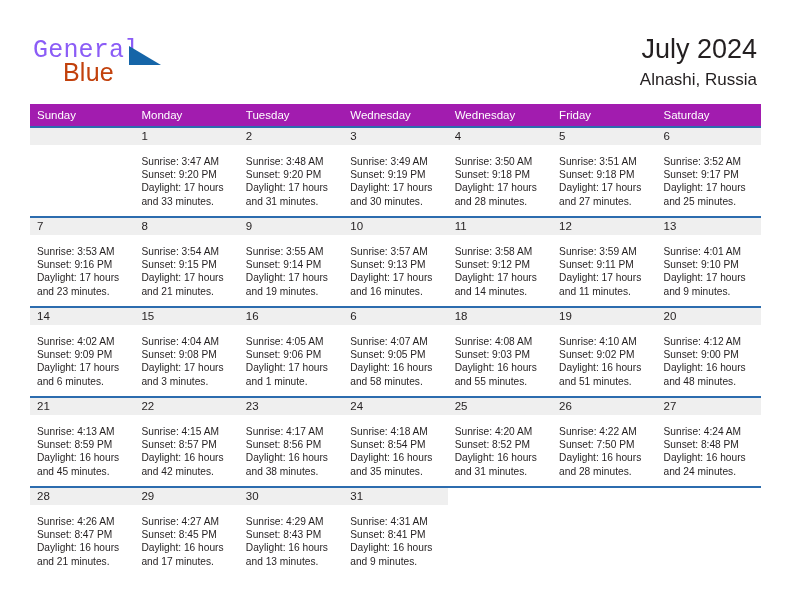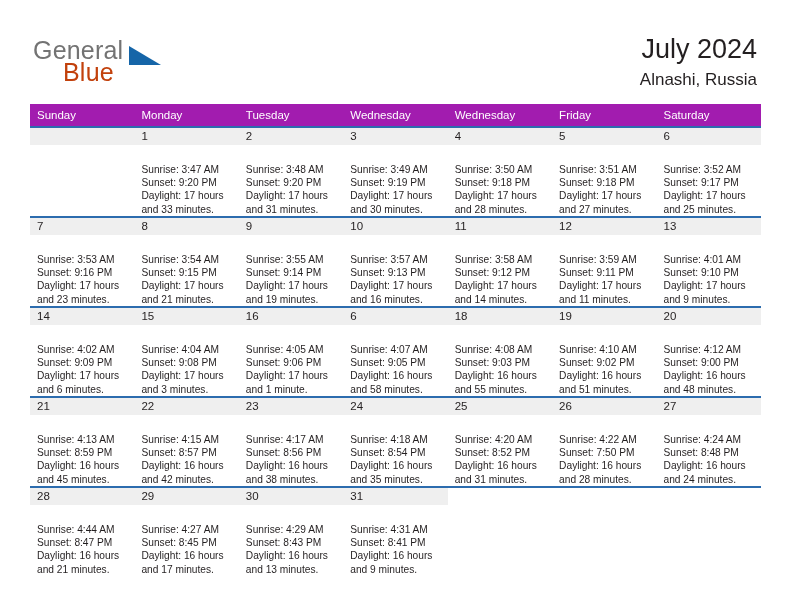--- a/index.html
+++ b/index.html
@@ -35,22 +35,22 @@
     top: 36px;
     width: 220px;
     height: 52px;
   }
   .logo-general {
     position: absolute;
     left: 0;
     top: 0;
     font-size: 25px;
     letter-spacing: .2px;
-    color: #737373;
-    font-family: Liberation Sans, sans-serif;
+    color: #8b5cf6;
+    font-family: Liberation Mono, monospace;
   }
   .logo-blue {
     position: absolute;
     left: 30px;
     top: 22px;
     font-size: 25px;
     letter-spacing: .2px;
     color: #c2410c;
     font-family: "Liberation Sans", sans-serif;
   }
@@ -125,21 +125,21 @@
     background: #efefef;
     height: 17px;
     padding: 1px 0 0 7px;
     box-sizing: border-box;
     font-size: 11.5px;
     color: #231f20;
     line-height: 15px;
   }
   .cell.empty .daynum-band { background: #efefef; }
   .info {
-    padding: 18px 6px 0 7px;
+    padding: 10px 6px 0 7px;
     font-size: 10.2px;
     line-height: 13.2px;
     color: #231f20;
   }
   .info div { white-space: nowrap; }
   .info .daylight { white-space: normal; }
 </style>
 </head>
 <body>
 
@@ -463,21 +463,21 @@
                 <div class="daylight">Daylight: 16 hours and 24 minutes.</div>
               </div>
             </div>
           </td>
         </tr>
         <tr class="week">
           <td>
             <div class="cell">
               <div class="daynum-band">28</div>
               <div class="info">
-                <div>Sunrise: 4:44 AM</div>
+                <div>Sunrise: 4:26 AM</div>
                 <div>Sunset: 8:47 PM</div>
                 <div class="daylight">Daylight: 16 hours and 21 minutes.</div>
               </div>
             </div>
           </td>
           <td>
             <div class="cell">
               <div class="daynum-band">29</div>
               <div class="info">
                 <div>Sunrise: 4:27 AM</div>

